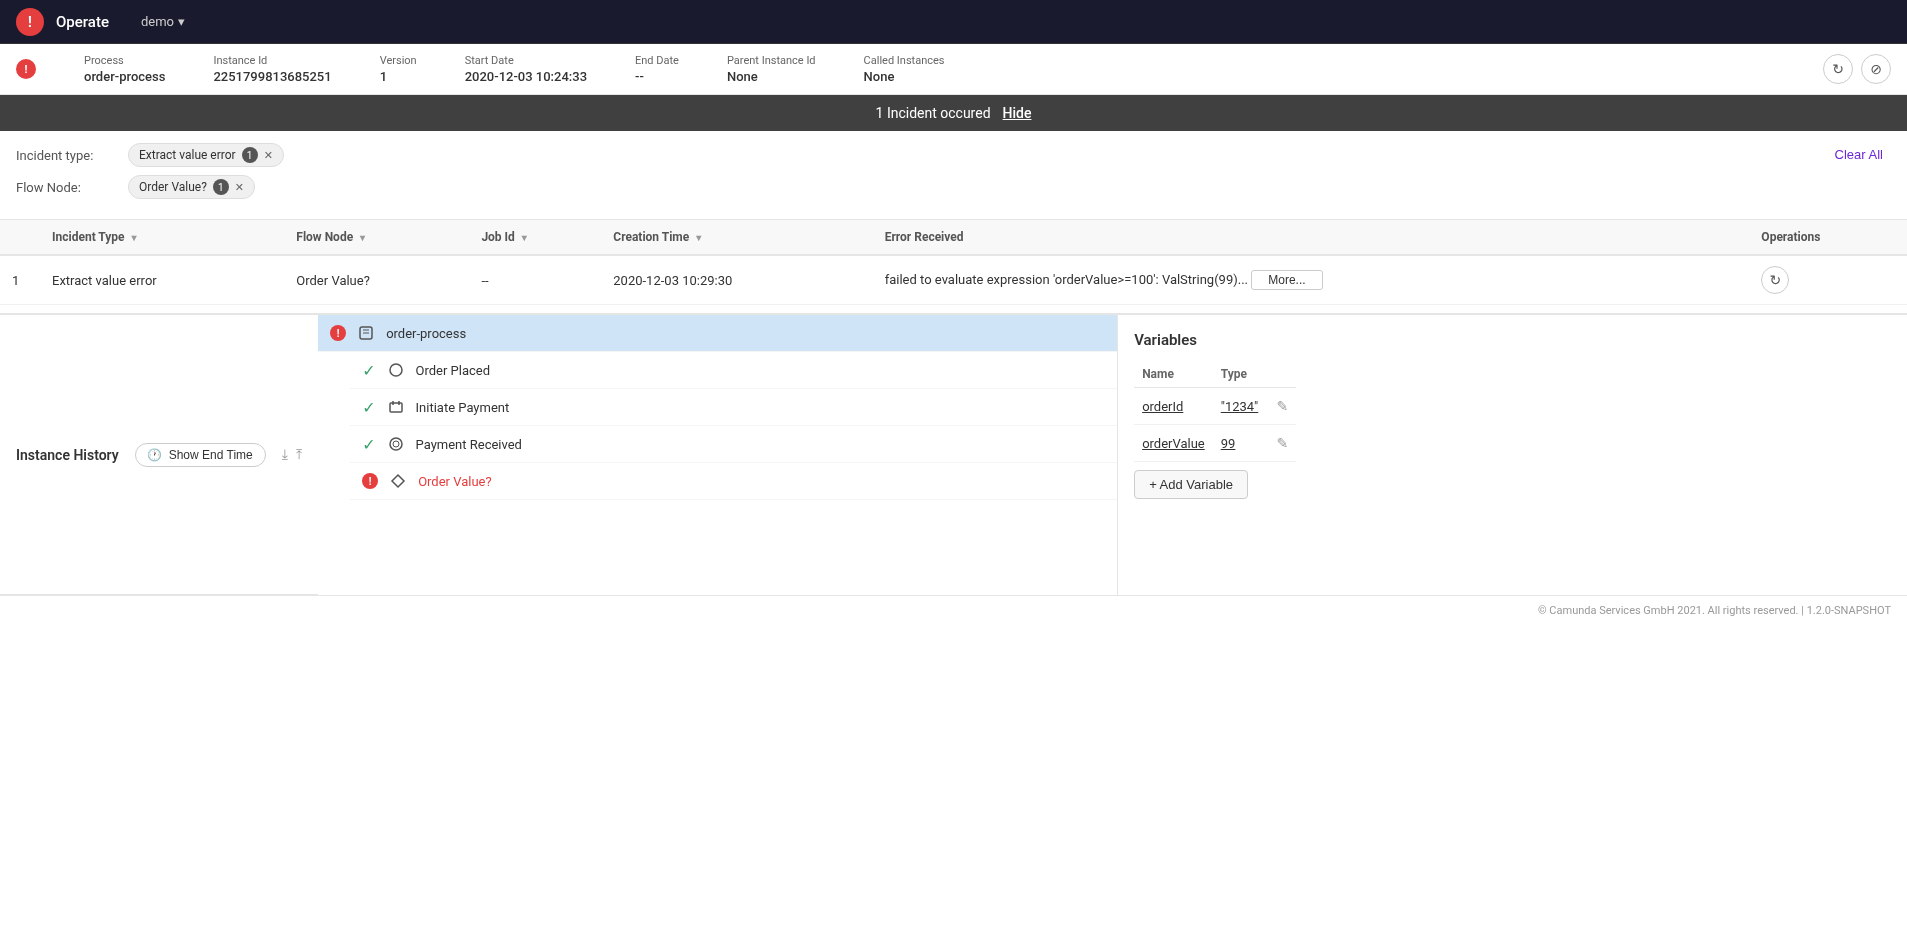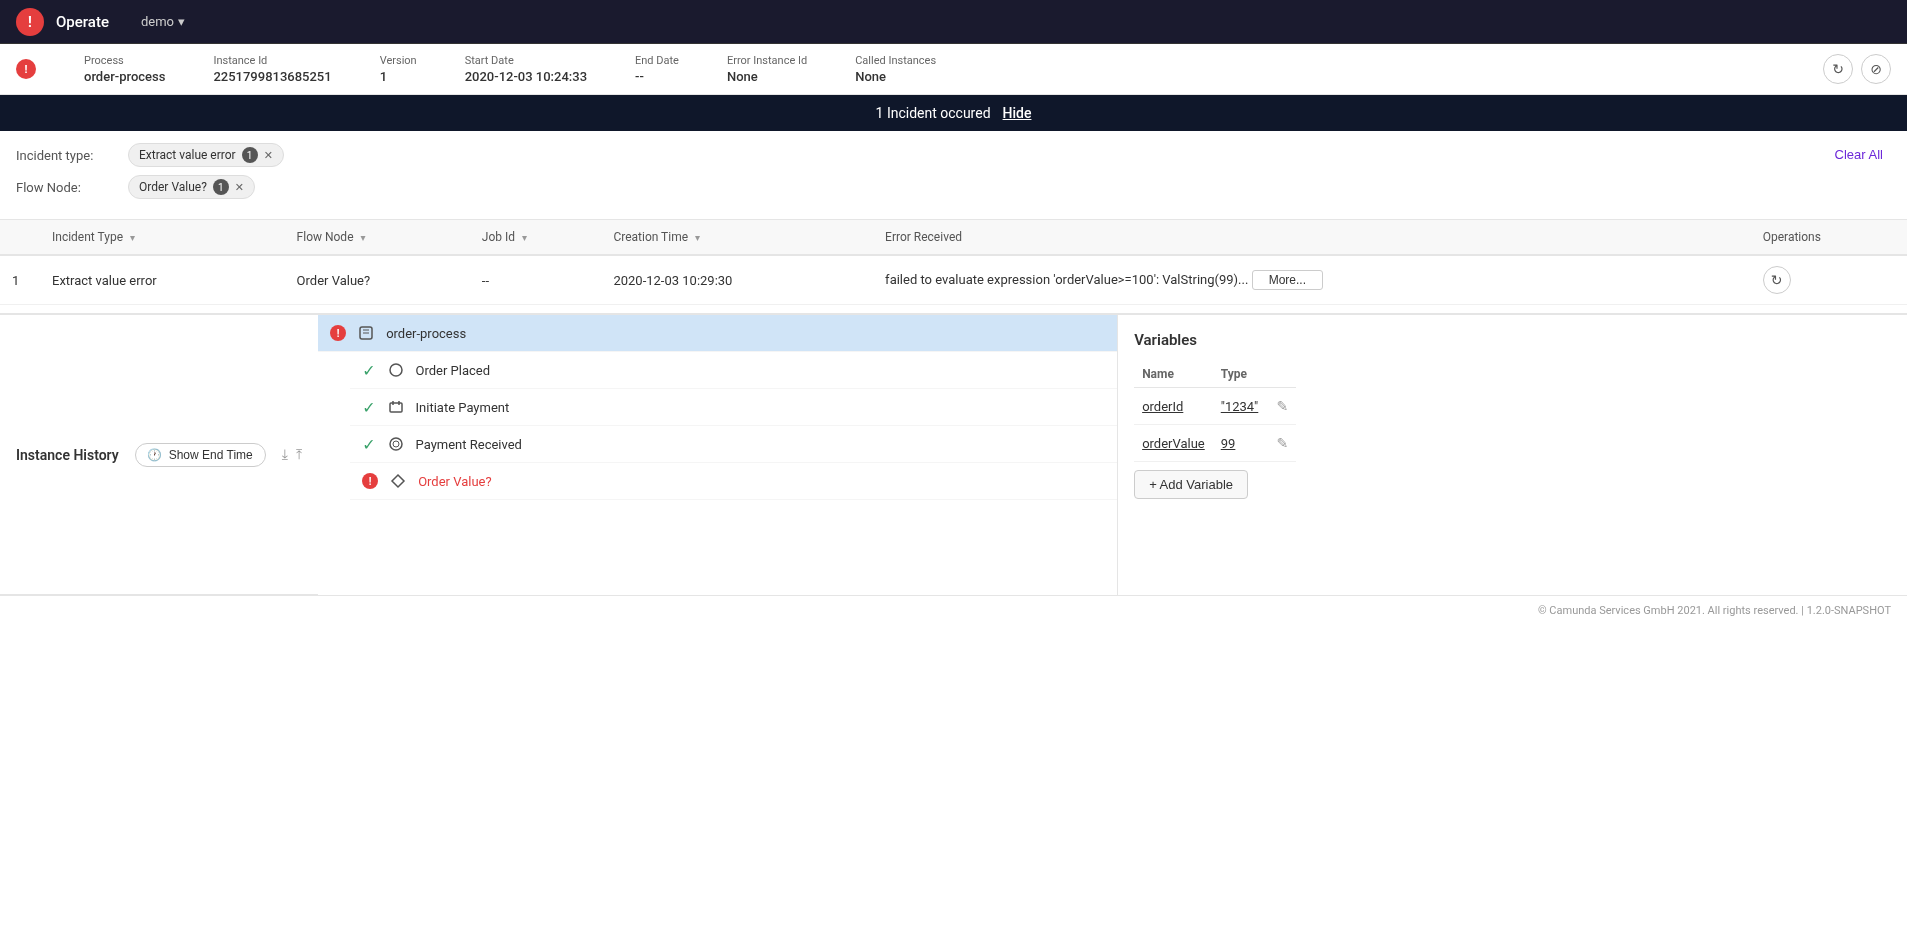--- a/index.html
+++ b/index.html
@@ -36,21 +36,21 @@
     }
     .header-actions { margin-left: auto; display: flex; gap: 8px; align-items: center; }
     .btn-circle {
       width: 30px; height: 30px; border-radius: 50%; border: 1px solid #ccc;
       background: #fff; cursor: pointer; display: flex; align-items: center; justify-content: center;
       font-size: 14px; color: #555;
     }
 
     
     .incident-banner {
-      background: #0f172a; color: #fff; padding: 10px 16px;
+      background: #404040; color: #fff; padding: 10px 16px;
       display: flex; align-items: center; justify-content: center; gap: 12px;
       font-size: 14px;
     }
     .incident-hide { color: #fff; text-decoration: underline; cursor: pointer; font-weight: 500; }
 
     
     .filter-section {
       padding: 12px 16px; border-bottom: 1px solid #e5e5e5; background: #fff;
     }
     .filter-row { display: flex; align-items: center; margin-bottom: 8px; gap: 12px; }
@@ -69,21 +69,21 @@
       margin-left: auto; font-size: 13px; color: #6d28d9; background: none;
       border: none; cursor: pointer; padding: 4px 8px;
     }
     .clear-all-pos { position: absolute; right: 16px; top: 12px; }
 
     
     .incident-table { width: 100%; border-collapse: collapse; }
     .incident-table th {
       background: #f8f8f8; border-bottom: 2px solid #e5e5e5;
       padding: 10px 12px; text-align: left; font-size: 12px;
-      color: #555; font-weight: 400; white-space: nowrap;
+      color: #555; font-weight: 700; white-space: nowrap;
     }
     .incident-table th .sort-icon { margin-left: 4px; color: #999; font-size: 10px; }
     .incident-table td {
       padding: 10px 12px; border-bottom: 1px solid #f0f0f0;
       font-size: 13px; color: #333;
     }
     .row-num { color: #999; font-size: 12px; }
     .more-btn {
       background: #fff; border: 1px solid #ccc; border-radius: 3px;
       padding: 2px 16px; font-size: 12px; cursor: pointer; color: #333;
@@ -185,21 +185,21 @@
   </div>
   <div class="process-header-item">
     <span class="process-header-label">Start Date</span>
     <span class="process-header-value">2020-12-03 10:24:33</span>
   </div>
   <div class="process-header-item">
     <span class="process-header-label">End Date</span>
     <span class="process-header-value">--</span>
   </div>
   <div class="process-header-item">
-    <span class="process-header-label">Error Instance Id</span>
+    <span class="process-header-label">Parent Instance Id</span>
     <span class="process-header-value">None</span>
   </div>
   <div class="process-header-item">
     <span class="process-header-label">Called Instances</span>
     <span class="process-header-value">None</span>
   </div>
   <div class="header-actions">
     <button class="btn-circle">
       <span>↻</span>
     </button>

